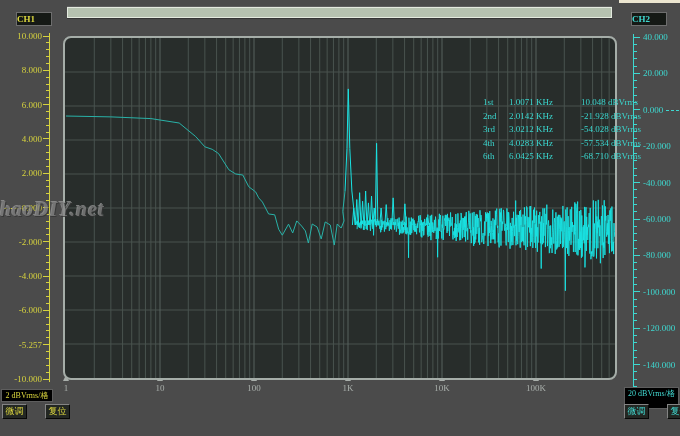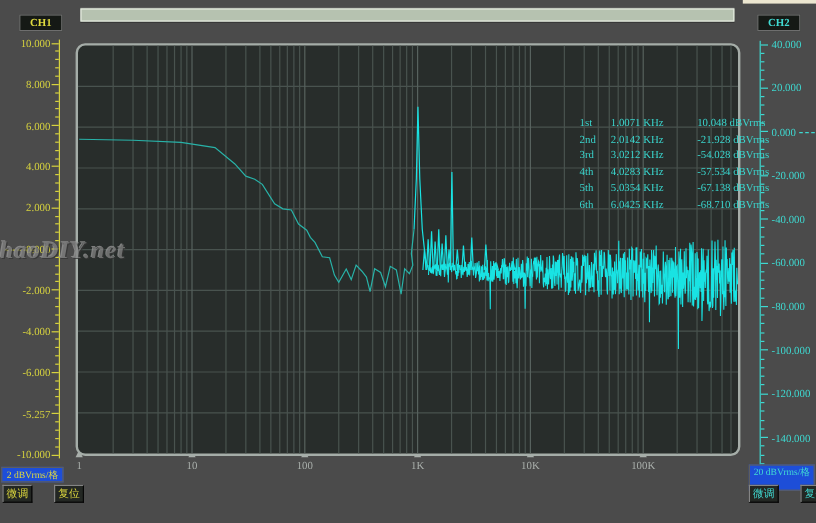--- a/index.html
+++ b/index.html
@@ -14,30 +14,30 @@
   #topbar{
     position:absolute;left:67px;top:7px;width:543px;height:9px;
     background:#b6c2b0;border:1px solid #e4eadf;
     box-shadow:0 1px 0 #353535,0 -1px 0 #5e5e5e;
   }
   #sliver{position:absolute;left:619px;top:0;width:61px;height:3px;background:#ece6d0;}
 
   
   .chbox{
     position:absolute;width:34px;height:12px;background:#151915;
-    border:1px solid #6e6e6e;text-align:center;
+    border:1px solid #6e6e6e;
     font-size:9px;font-weight:bold;line-height:12px;
     font-family:"Liberation Serif",serif;
   }
   #ch1box{left:16px;top:12px;color:#ded93f;}
   #ch2box{left:631px;top:12px;color:#41dad2;}
 
   
   .unitbox{
-    position:absolute;background:#1d4ed8;border:1px solid #5e5e5e;
+    position:absolute;background:#000000;border:1px solid #5e5e5e;
     font-size:8px;font-family:"Liberation Serif",serif;
   }
   #ch1unit{left:1px;top:389px;width:50px;height:11px;color:#ded93f;line-height:11px;text-align:center;}
   #ch2unit{left:624px;top:387px;width:53px;height:19px;color:#41dad2;line-height:9px;text-align:center;padding-top:1px;}
   .btnrow{position:absolute;display:flex;gap:18px;}
   #ch1btns{left:2px;top:404px;}
   #ch2btns{left:624px;top:404px;}
   .panelbtn{
     width:23px;height:13px;background:#232723;
     font-size:9px;line-height:13px;text-align:center;cursor:pointer;
@@ -337,25 +337,20 @@
         <div class="lr-rank">3rd</div>
         <div class="lr-freq">3.0212 KHz</div>
         <div class="lr-level">-54.028 dBVrms</div>
       </div>
       <div class="lrow">
         <div class="lr-rank">4th</div>
         <div class="lr-freq">4.0283 KHz</div>
         <div class="lr-level">-57.534 dBVrms</div>
       </div>
       <div class="lrow">
-        <div class="lr-rank">5th</div>
-        <div class="lr-freq">5.0354 KHz</div>
-        <div class="lr-level">-67.138 dBVrms</div>
-      </div>
-      <div class="lrow">
         <div class="lr-rank">6th</div>
         <div class="lr-freq">6.0425 KHz</div>
         <div class="lr-level">-68.710 dBVrms</div>
       </div>
     </div>
 </div>
 
 <div id="xaxis">
     <div class="xarrow" style="left: 63px;"></div>
     <div class="xlabel serif" style="left: 48px;">1</div>

